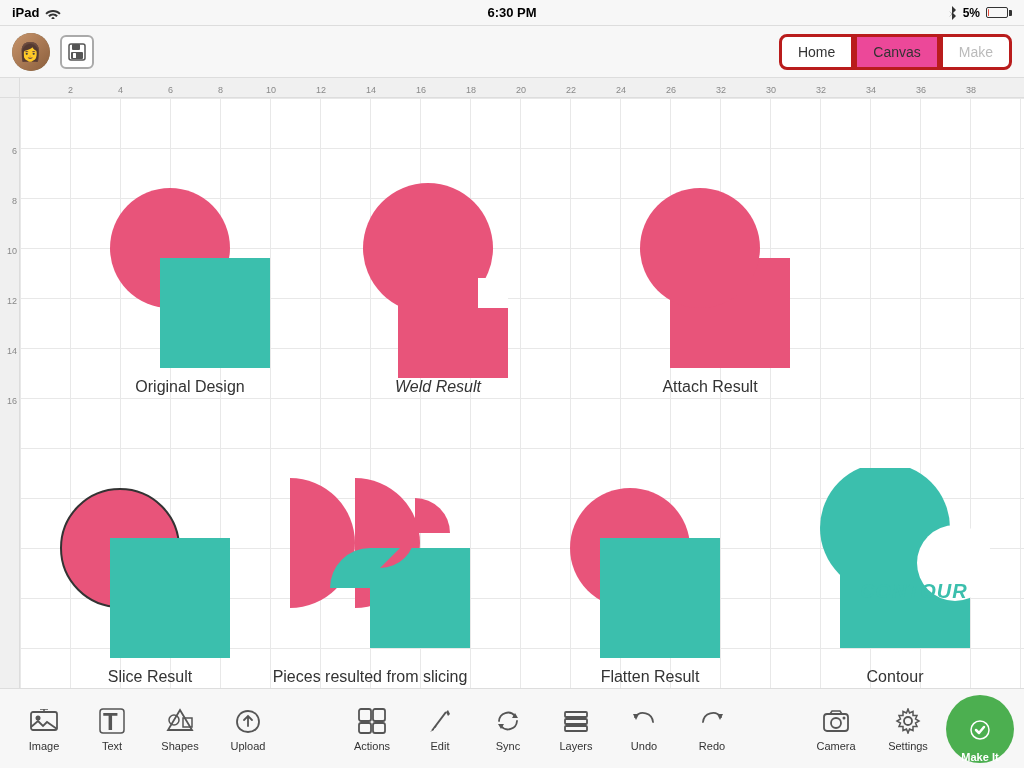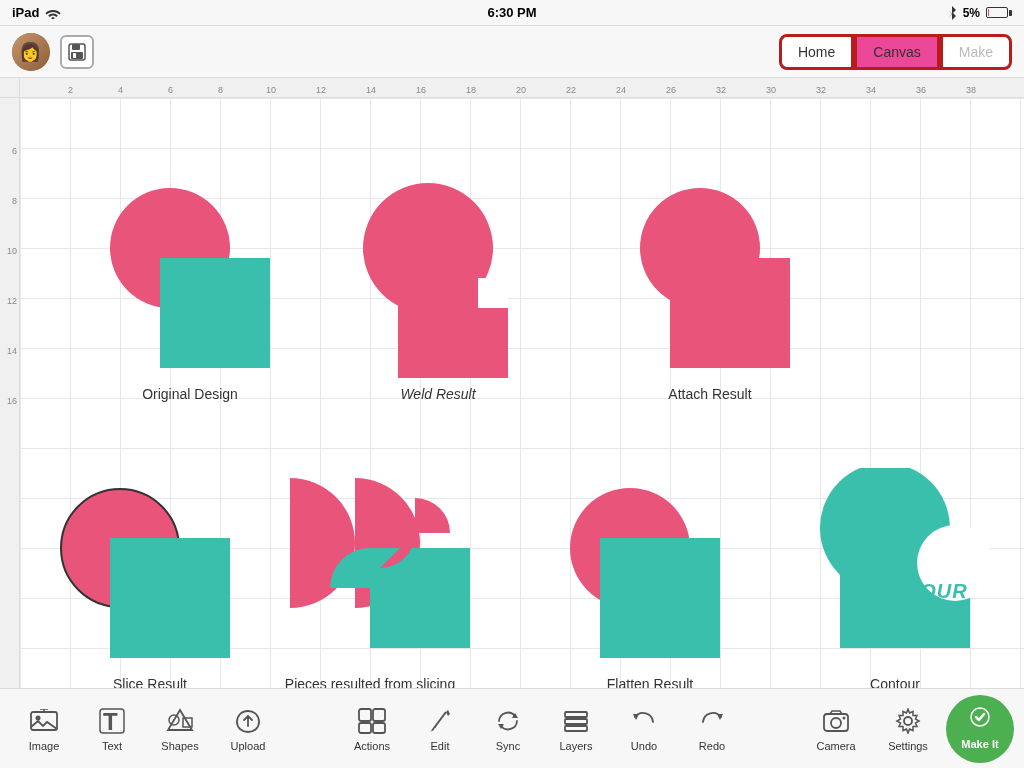--- a/index.html
+++ b/index.html
@@ -103,22 +103,21 @@
     }
 
     
     .design-item {
       position: absolute;
       display: flex;
       flex-direction: column;
       align-items: center;
     }
     .design-label {
-      margin-top: 8px;
-      font-size: 14px;
+      font-size: 16px;
       color: #333;
       text-align: center;
     }
     .shape-canvas {
       position: relative;
     }
 
     
     #bottom-bar {
       height: 80px;
@@ -153,21 +152,21 @@
       color: #333;
       text-align: center;
     }
     .make-it-btn {
       width: 68px; height: 68px;
       background: #4caf50;
       border-radius: 50%;
       display: flex;
       flex-direction: column;
       align-items: center;
-      justify-content: center;
+      justify-content: flex-end;
       cursor: pointer;
       color: white;
       font-size: 11px;
       font-weight: 600;
       gap: 11px;
     }
     .make-it-icon { font-size: 18px; }
 
     
     svg { display: block; }

